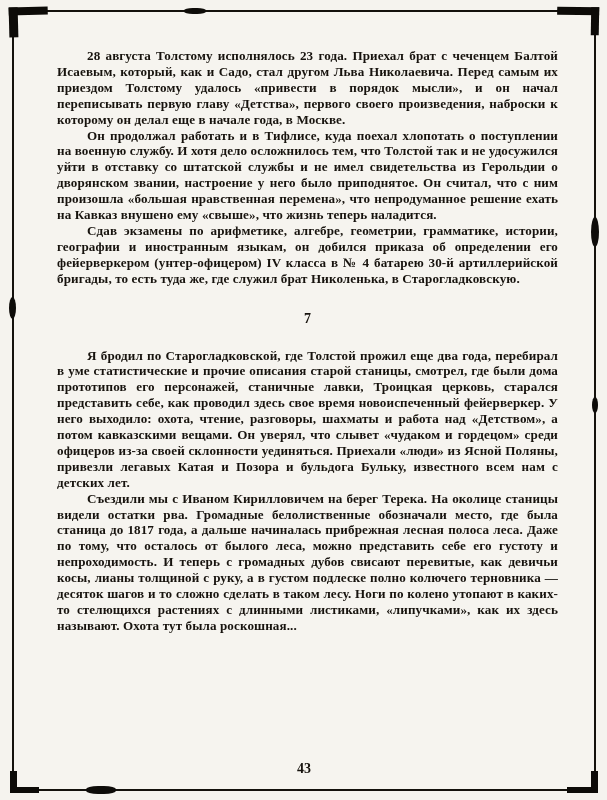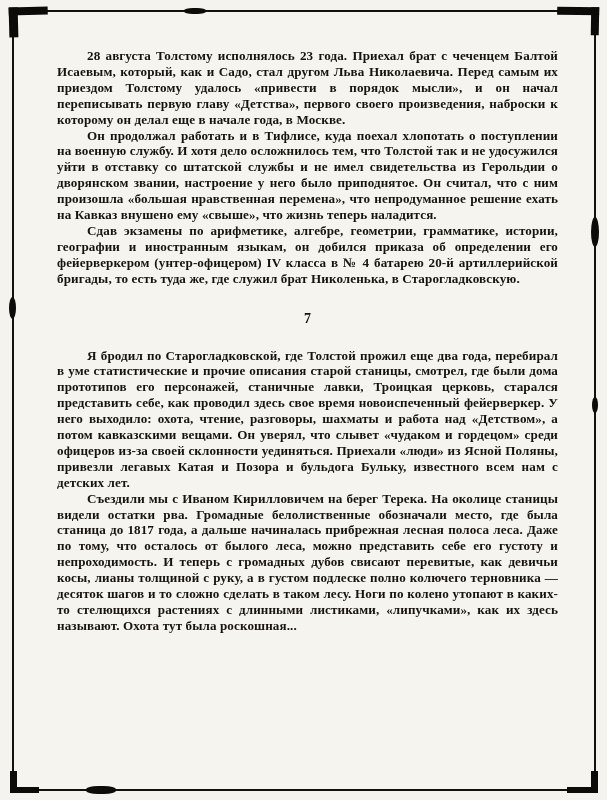--- a/index.html
+++ b/index.html
@@ -103,22 +103,23 @@
     <div class="mark mark-br"></div>
     <div class="blob blob-right-1"></div>
     <div class="blob blob-right-2"></div>
     <div class="blob blob-left-1"></div>
     <div class="blob blob-bottom-1"></div>
     <div class="blob blob-top-1"></div>
 
     <div class="text-block">
       <p>28 августа Толстому исполнялось 23 года. Приехал брат с чеченцем Балтой Исаевым, который, как и Садо, стал другом Льва Николаевича. Перед самым их приездом Толстому удалось «привести в порядок мысли», и он начал переписывать первую главу «Детства», первого своего произведения, наброски к которому он делал еще в начале года, в Москве.</p>
       <p>Он продолжал работать и в Тифлисе, куда поехал хлопотать о поступлении на военную службу. И хотя дело осложнилось тем, что Толстой так и не удосужился уйти в отставку со штатской службы и не имел свидетельства из Герольдии о дворянском звании, настроение у него было приподнятое. Он считал, что с ним произошла «большая нравственная перемена», что непродуманное решение ехать на Кавказ внушено ему «свыше», что жизнь теперь наладится.</p>
-      <p>Сдав экзамены по арифметике, алгебре, геометрии, грамматике, истории, географии и иностранным языкам, он добился приказа об определении его фейерверкером (унтер-офицером) IV класса в № 4 батарею 20-й артиллерийской бригады, то есть туда же, где служил брат Николенька, в Старогладковскую.</p>
+      <p>Сдав экзамены по арифметике, алгебре, геометрии, грамматике, истории, географии и иностранным языкам, он добился приказа об определении его фейерверкером (унтер-офицером) IV класса в № 4 батарею 30-й артиллерийской бригады, то есть туда же, где служил брат Николенька, в Старогладковскую.</p>
 
       <h2 class="chapter-number">7</h2>
 
       <p>Я бродил по Старогладковской, где Толстой прожил еще два года, перебирал в уме статистические и прочие описания старой станицы, смотрел, где были дома прототипов его персонажей, станичные лавки, Троицкая церковь, старался представить себе, как проводил здесь свое время новоиспеченный фейерверкер. У него выходило: охота, чтение, разговоры, шахматы и работа над «Детством», а потом кавказскими вещами. Он уверял, что слывет «чудаком и гордецом» среди офицеров из-за своей склонности уединяться. Приехали «люди» из Ясной Поляны, привезли легавых Катая и Позора и бульдога Бульку, известного всем нам с детских лет.</p>
       <p>Съездили мы с Иваном Кирилловичем на берег Терека. На околице станицы видели остатки рва. Громадные белолиственные обозначали место, где была станица до 1817 года, а дальше начиналась прибрежная лесная полоса леса. Даже по тому, что осталось от былого леса, можно представить себе его густоту и непроходимость. И теперь с громадных дубов свисают перевитые, как девичьи косы, лианы толщиной с руку, а в густом подлеске полно колючего терновника — десяток шагов и то сложно сделать в таком лесу. Ноги по колено утопают в каких-то стелющихся растениях с длинными листиками, «липучками», как их здесь называют. Охота тут была роскошная...</p>
     </div>
 
+    <div class="page-number">43</div>
   </div>
 </div>
 
 </body></html>

